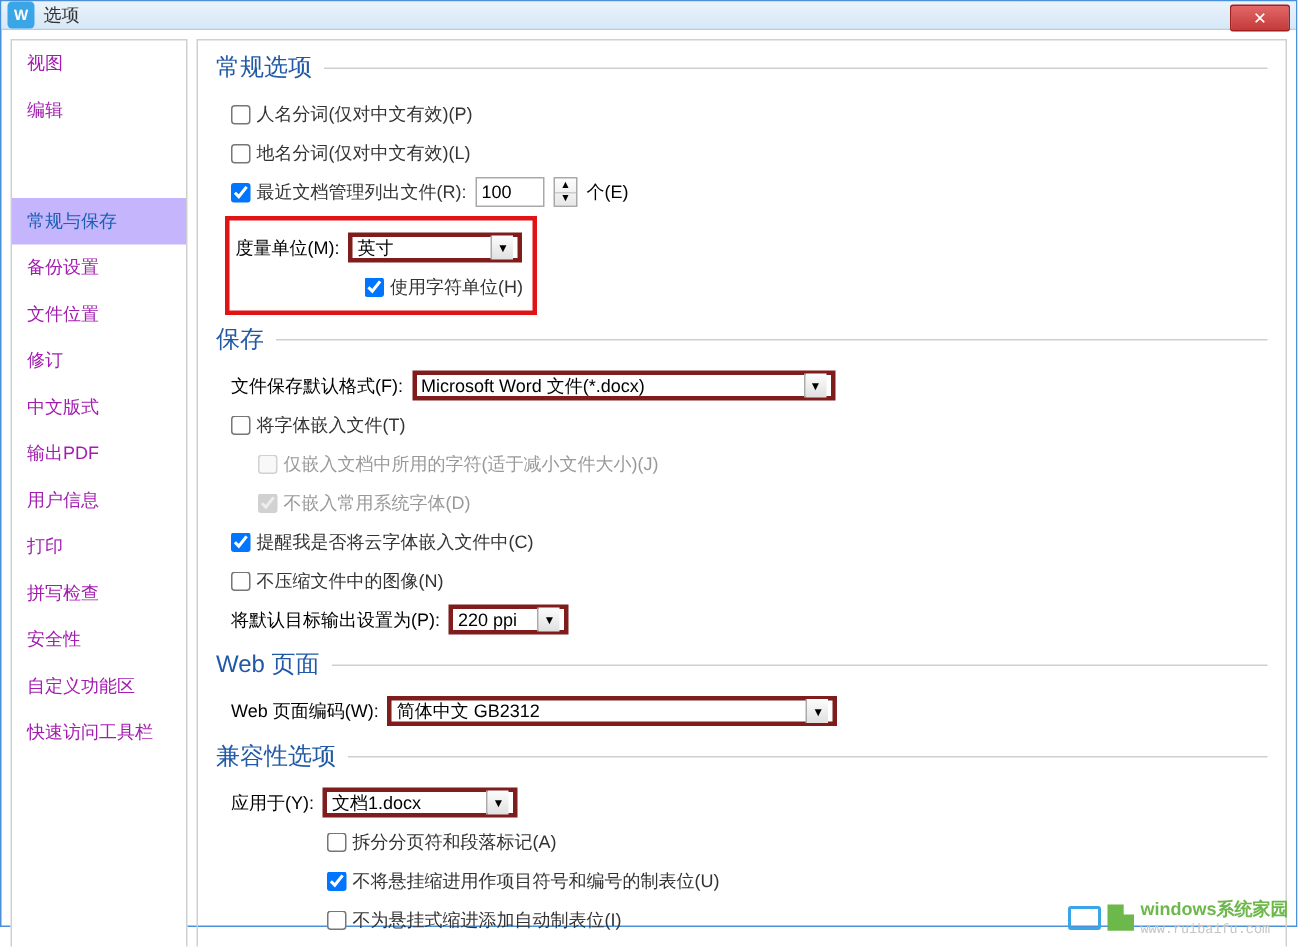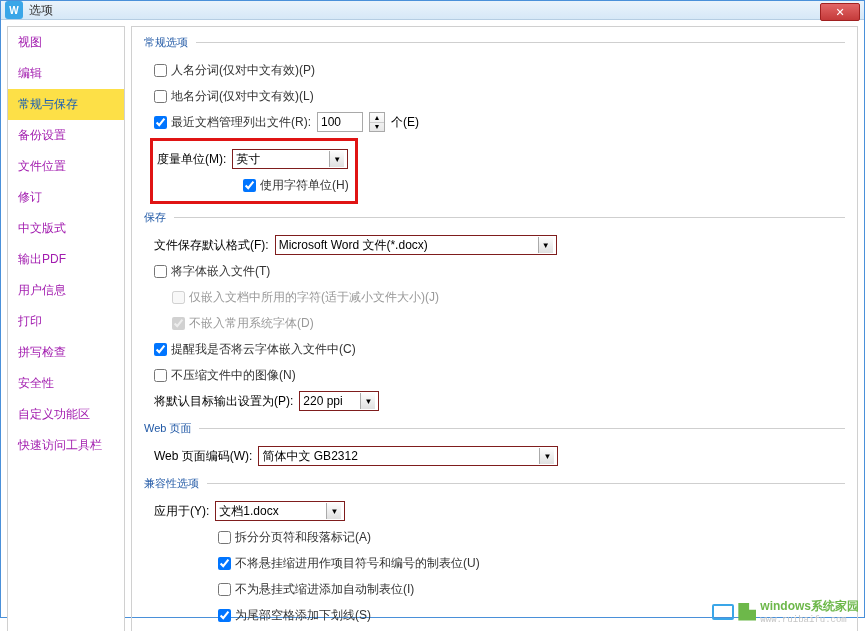--- a/index.html
+++ b/index.html
@@ -5,36 +5,36 @@
 * { box-sizing: border-box; margin: 0; padding: 0; }
 body { font-family: "Microsoft YaHei", SimSun, sans-serif; font-size: 12px; background: #fff; width: 865px; height: 631px; position: relative; }
 .window { width: 865px; height: 618px; border: 1px solid #4a90d9; background: #fff; display: flex; flex-direction: column; }
 .titlebar { height: 24px; background: linear-gradient(#eaf3fb, #d6e8f7); border-bottom: 1px solid #b5cde2; display: flex; align-items: center; padding: 0 4px; position: relative; }
 .app-icon { width: 18px; height: 18px; background: #3aa6e8; border-radius: 3px; margin-right: 6px; display: flex; align-items: center; justify-content: center; color: #fff; font-size: 10px; font-weight: bold; }
 .title-text { color: #333; font-size: 12px; }
 .close-btn { position: absolute; right: 4px; top: 2px; width: 40px; height: 18px; background: linear-gradient(#e36767, #c43a3a); border: 1px solid #a02020; border-radius: 2px; color: #fff; display: flex; align-items: center; justify-content: center; font-size: 11px; cursor: pointer; }
 .body-wrap { flex: 1; display: flex; padding: 6px; gap: 6px; }
 .sidebar { width: 118px; border: 1px solid #d0d0d0; background: #fff; }
 .sidebar-item { padding: 7px 10px; color: #a21caf; cursor: pointer; }
-.sidebar-item.selected { background: #fde047; color: #1a5fb4; }
+.sidebar-item.selected { background: #c4b5fd; color: #1a5fb4; margin-top: 43px; }
 .main { flex: 1; border: 1px solid #d0d0d0; padding: 8px 12px 8px 12px; overflow: hidden; }
 fieldset { border: none; border-top: 1px solid #cfcfcf; margin: 0 0 4px 0; padding: 6px 0 2px 0; }
-legend { color: #2159a6; font-size: 11px; padding-right: 8px; }
+legend { color: #2159a6; font-size: 16px; padding-right: 8px; }
 .row { display: flex; align-items: center; min-height: 24px; margin: 2px 0 2px 10px; gap: 6px; }
 .row.indent { margin-left: 28px; }
 input[type=checkbox] { width: 13px; height: 13px; margin-right: 4px; }
 input[type=checkbox]:disabled + span { color: #999; }
 label { display: flex; align-items: center; }
 label span { color: #333; }
 label span.disabled { color: #999; }
 .num-input { width: 46px; height: 20px; border: 1px solid #a9a9a9; padding: 0 3px; font-size: 12px; }
 .spinner { width: 16px; height: 20px; border: 1px solid #a9a9a9; background: linear-gradient(#fdfdfd,#e7e7e7); display: flex; flex-direction: column; }
 .spin-btn { flex: 1; display: flex; align-items: center; justify-content: center; font-size: 7px; cursor: pointer; border-bottom: 1px solid #ccc; }
 .spin-btn:last-child { border-bottom: none; }
-.dropdown { height: 20px; border: 1px solid #7f1d1d; background: #fff; display: inline-flex; align-items: center; padding: 0 3px; position: relative; cursor: pointer; }
+.dropdown { height: 20px; border: 3px solid #7f1d1d; background: #fff; display: inline-flex; align-items: center; padding: 0 3px; position: relative; cursor: pointer; }
 .dropdown-text { flex: 1; padding-right: 4px; }
 .dropdown-arrow { width: 15px; height: 16px; background: linear-gradient(#fdfdfd,#e0e0e0); border-left: 1px solid #aaa; display: flex; align-items: center; justify-content: center; font-size: 8px; }
 .highlight-box { border: 3px solid #e01414; padding: 4px 6px 2px 4px; display: inline-block; margin-top: 2px; }
 .watermark { position: absolute; bottom: 6px; right: 6px; display: flex; align-items: center; gap: 4px; }
 .wm-icon1 { width: 22px; height: 16px; border: 2px solid #3aa6e8; border-radius: 2px; }
 .wm-icon2 { width: 18px; height: 18px; background: #6db84a; clip-path: polygon(0 0, 60% 0, 60% 40%, 100% 40%, 100% 100%, 0 100%); }
 .wm-text { color: #6db84a; font-size: 12px; font-weight: bold; }
 .wm-sub { color: #c5c5c5; font-size: 9px; font-family: Liberation Mono, monospace; }
 </style>
 </head>

